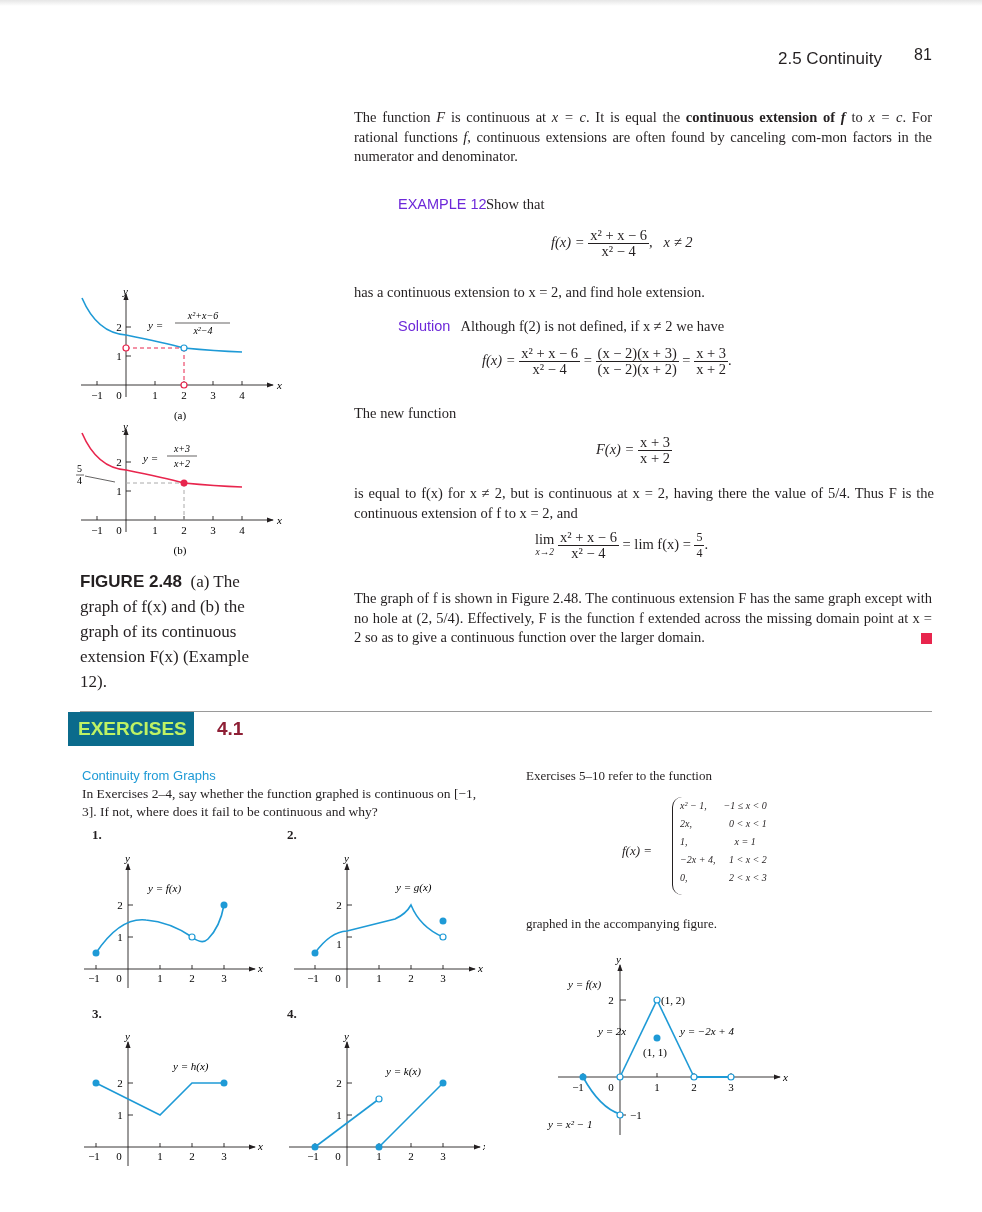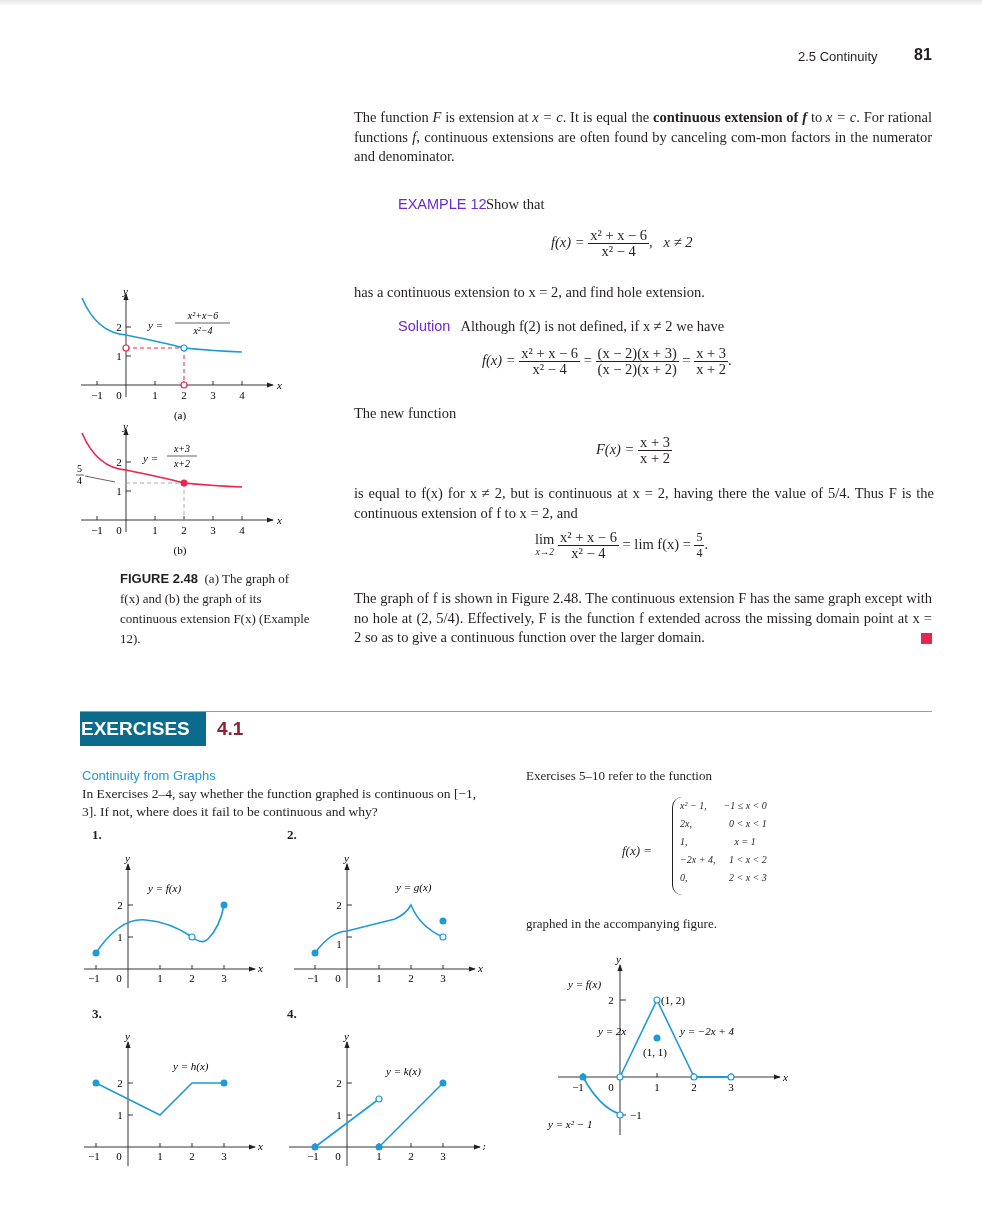--- a/index.html
+++ b/index.html
@@ -1,49 +1,49 @@
 <!DOCTYPE html>
 <html><head>
 <meta charset="utf-8">
 <style>
   html,body{margin:0;padding:0;background:#fff;}
   body{width:982px;height:1212px;position:relative;overflow:hidden;font-family:"Liberation Serif",serif;color:#231f20;}
   .topbar{position:absolute;left:0;top:0;width:982px;height:6px;background:linear-gradient(#e6e6e6,#fff);}
   .sans{font-family:"Liberation Sans",sans-serif;}
   .abs{position:absolute;}
-  .runhead{left:778px;top:49px;font-size:13px;margin-left:20px;}
-  .pageno{left:914px;top:46px;font-size:16px;font-weight:bold;}
+  .runhead{left:778px;top:49px;font-size:17px;}
+  .pageno{left:914px;top:46px;font-size:16px;font-weight:normal;}
   .para{font-size:14.5px;line-height:19.5px;text-align:justify;}
   .red{color:#6d28d9;margin-left:44px;}
   i{font-style:italic;}
   .frac{display:inline-block;vertical-align:middle;text-align:center;}
   .frac>span{display:block;line-height:15px;padding:0 2px;}
   .frac>span.num{border-bottom:1px solid #231f20;}
   .eq{font-size:14.5px;white-space:nowrap;}
   .lim{display:inline-block;text-align:center;vertical-align:middle;line-height:13px;}
   .lim small{display:block;font-size:9.5px;font-style:italic;}
-  .cap{font-size:13px;line-height:20px;margin-left:40px;}
-  .exbox{left:80px;top:712px;width:126px;height:34px;background:#0b6b8c;color:#ffffff;font-size:19px;font-weight:bold;line-height:34px;padding-left:1px;box-sizing:border-box;}
+  .cap{font-size:17px;line-height:25px;}
+  .exbox{left:68px;top:712px;width:126px;height:34px;background:#0b6b8c;color:#bef264;font-size:19px;font-weight:bold;line-height:34px;padding-left:10px;box-sizing:border-box;}
   .exnum{left:217px;top:712px;font-size:19px;font-weight:bold;color:#8e1f35;line-height:34px;}
   .exrule{left:80px;top:711px;width:852px;height:1px;background:#9a9a9a;}
   .blue{color:#1e9ad6;}
   svg text{font-family:"Liberation Serif",serif;}
   .pw td{padding:0 4px;font-size:10px;line-height:18px;white-space:nowrap;}
   .endsq{width:11px;height:11px;background:#e8254d;}
 </style>
 </head>
 <body>
 
 <div class="topbar"></div>
 
 <div class="abs runhead sans">2.5 Continuity</div>
 <div class="abs pageno sans">81</div>
 
 <div class="abs para" style="left:354px;top:108px;width:578px;">
-  <span>The function </span><i>F</i><span> is extension at </span><i>x = c</i><span>. It is equal the </span><b>continuous extension of</b> <b><i>f</i></b><span> to</span>
+  <span>The function </span><i>F</i><span> is continuous at </span><i>x = c</i><span>. It is equal the </span><b>continuous extension of</b> <b><i>f</i></b><span> to</span>
   <i>x = c</i><span>. For rational functions </span><i>f</i><span>, continuous extensions are often found by canceling com-mon factors in the numerator and denominator.</span>
 </div>
 
 <div class="abs sans red" style="left:354px;top:196px;font-size:14.5px;">EXAMPLE 12</div>
 <div class="abs" style="left:486px;top:196px;font-size:14.5px;">Show that</div>
 
 <div class="abs eq" style="left:551px;top:228px;">
   <i>f(x) =</i>
   <span class="frac"><span class="num">x² + x − 6</span><span>x² − 4</span></span>,&nbsp;&nbsp;
   <i>x ≠ 2</i>

